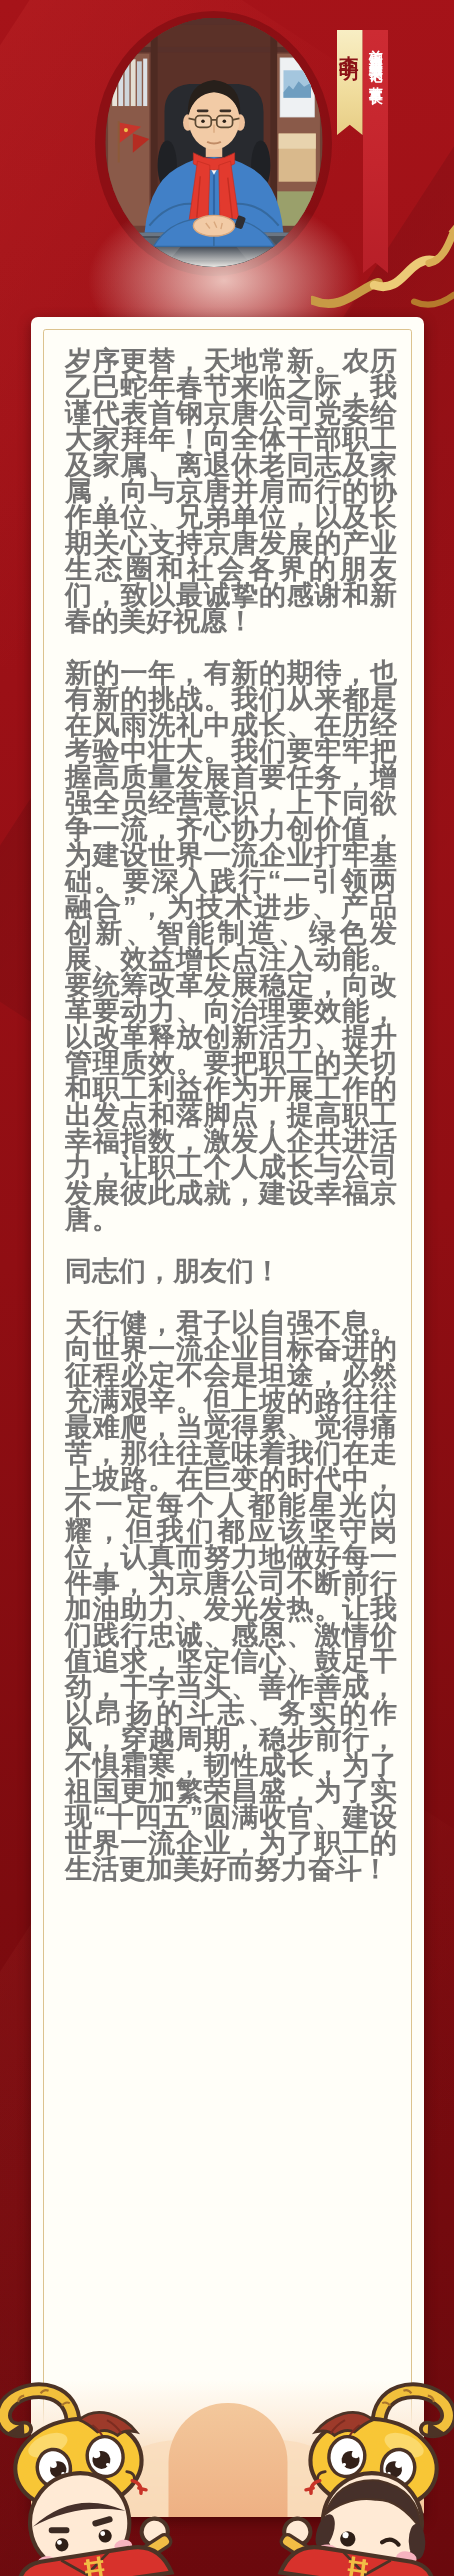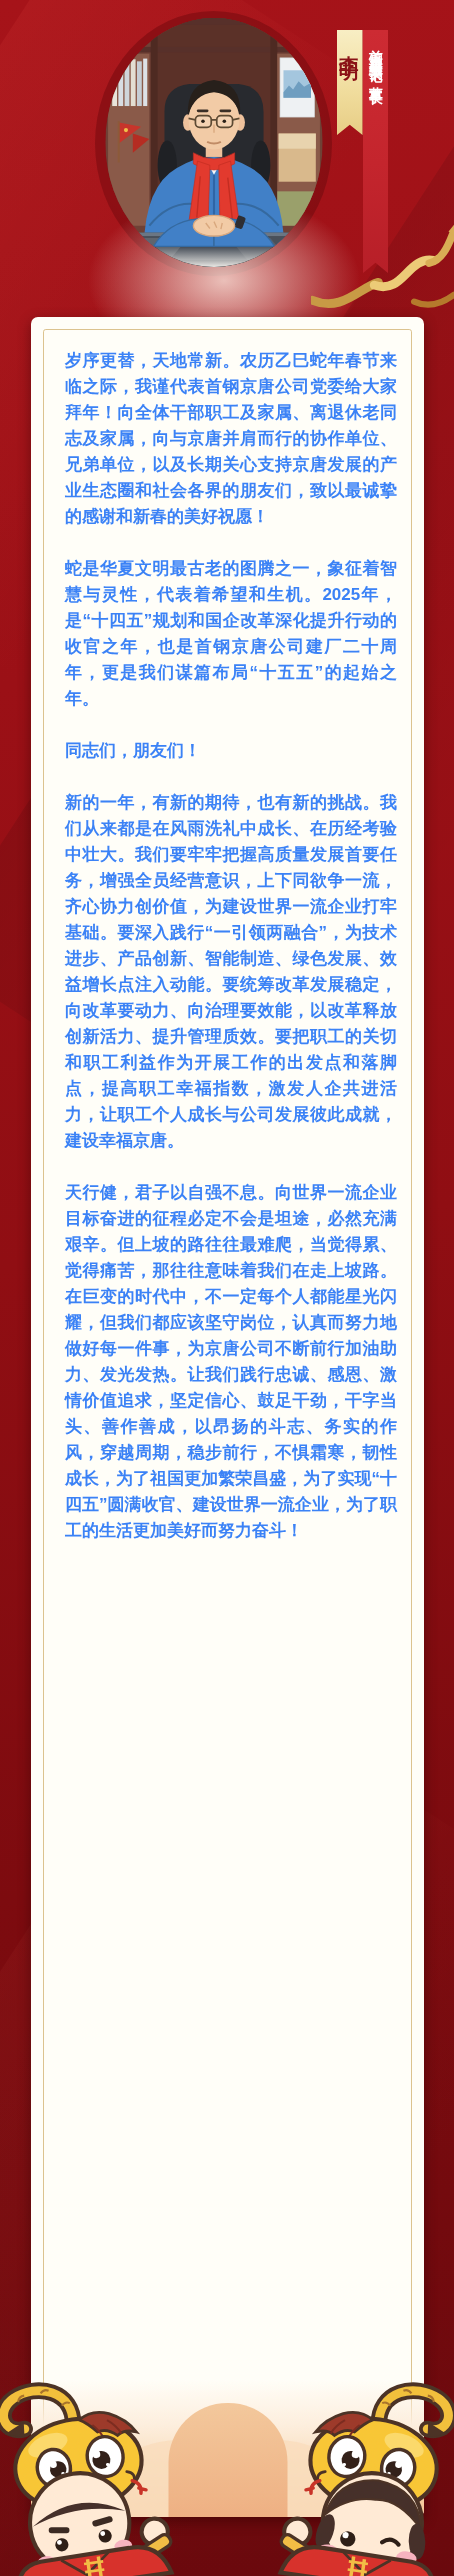--- a/index.html
+++ b/index.html
@@ -34,22 +34,22 @@
             display:flex;justify-content:center;box-shadow:0 2.1px 4.1px rgba(60,0,0,0.35);}
   .title-banner .vtext{padding-top:9px;font-size:13.8px;font-weight:700;color:#ffffff;letter-spacing:2.1px;}
 
   .ribbon-swirl{position:absolute;left:311px;top:204px;width:143px;height:110px;}
 
   
   .card{position:absolute;left:31px;top:317px;width:393px;height:2200px;background:#fffef8;
         border-radius:6.9px;box-shadow:0 4.1px 12.4px rgba(40,0,0,0.45);}
   .card-border{position:absolute;left:12.4px;top:12.4px;right:12.4px;bottom:12.4px;
                border:1.4px solid #dcc38f;border-radius:2.8px;pointer-events:none;}
-  .letter{position:relative;z-index:1;padding:31px 27px 0 34px;color:#3b82f6;
-          font-size:17px;line-height:26px;font-weight:700;text-align:justify;letter-spacing:0;}
+  .letter{position:relative;z-index:1;padding:31px 27px 0 34px;color:#737373;
+          font-size:27px;line-height:26px;font-weight:700;text-align:justify;letter-spacing:0;}
   .letter p{margin:0 0 26px 0;}
   .sunrise{position:absolute;left:0;right:0;bottom:0;height:138px;z-index:2;overflow:hidden;
            border-radius:0 0 6.9px 6.9px;
            background:linear-gradient(180deg,rgba(255,254,248,0) 0%,#fdeedd 34%,#f8d9b5 68%,#f4c392 100%);}
   .sunrise .arch{position:absolute;left:50%;bottom:-26px;transform:translateX(-50%);
            width:303px;height:103px;border-radius:152px 152px 0 0;background:#f9ddbd;opacity:.85;}
   .sunrise .sun{position:absolute;left:50%;bottom:0;transform:translateX(-50%);
            width:119px;height:114px;border-radius:59px 59px 0 0;
            background:linear-gradient(180deg,#f3c89c,#eeb083);}
 
@@ -172,23 +172,22 @@
     <path d="M92,118 C135,132 140,76 178,82" stroke="#eccb77" stroke-width="13" fill="none" stroke-linecap="round"></path>
     <path d="M172,86 C190,82 199,62 206,44" stroke="#d9ad55" stroke-width="11" fill="none" stroke-linecap="round"></path>
     <path d="M150,142 C172,152 192,144 208,132" stroke="#b9862f" stroke-width="9" fill="none" stroke-linecap="round" opacity="0.9"></path>
     <polygon points="200,40 208,30 210,48" fill="#d9ad55"></polygon>
   </svg>
 
   <div class="card">
     <div class="card-border"></div>
     <div class="letter">
         <p>岁序更替，天地常新。农历乙巳蛇年春节来临之际，我谨代表首钢京唐公司党委给大家拜年！向全体干部职工及家属、离退休老同志及家属，向与京唐并肩而行的协作单位、兄弟单位，以及长期关心支持京唐发展的产业生态圈和社会各界的朋友们，致以最诚挚的感谢和新春的美好祝愿！</p>
-        <p>蛇是华夏文明最古老的图腾之一，象征着智慧与灵性，代表着希望和生机。2025年，是“十四五”规划和国企改革深化提升行动的收官之年，也是首钢京唐公司建厂二十周年，更是我们谋篇布局“十五五”的起始之年。</p>
+        <p>新的一年，有新的期待，也有新的挑战。我们从来都是在风雨洗礼中成长、在历经考验中壮大。我们要牢牢把握高质量发展首要任务，增强全员经营意识，上下同欲争一流，齐心协力创价值，为建设世界一流企业打牢基础。要深入践行“一引领两融合”，为技术进步、产品创新、智能制造、绿色发展、效益增长点注入动能。要统筹改革发展稳定，向改革要动力、向治理要效能，以改革释放创新活力、提升管理质效。要把职工的关切和职工利益作为开展工作的出发点和落脚点，提高职工幸福指数，激发人企共进活力，让职工个人成长与公司发展彼此成就，建设幸福京唐。</p>
         <p>同志们，朋友们！</p>
-        <p>新的一年，有新的期待，也有新的挑战。我们从来都是在风雨洗礼中成长、在历经考验中壮大。我们要牢牢把握高质量发展首要任务，增强全员经营意识，上下同欲争一流，齐心协力创价值，为建设世界一流企业打牢基础。要深入践行“一引领两融合”，为技术进步、产品创新、智能制造、绿色发展、效益增长点注入动能。要统筹改革发展稳定，向改革要动力、向治理要效能，以改革释放创新活力、提升管理质效。要把职工的关切和职工利益作为开展工作的出发点和落脚点，提高职工幸福指数，激发人企共进活力，让职工个人成长与公司发展彼此成就，建设幸福京唐。</p>
         <p>天行健，君子以自强不息。向世界一流企业目标奋进的征程必定不会是坦途，必然充满艰辛。但上坡的路往往最难爬，当觉得累、觉得痛苦，那往往意味着我们在走上坡路。在巨变的时代中，不一定每个人都能星光闪耀，但我们都应该坚守岗位，认真而努力地做好每一件事，为京唐公司不断前行加油助力、发光发热。让我们践行忠诚、感恩、激情价值追求，坚定信心、鼓足干劲，干字当头、善作善成，以昂扬的斗志、务实的作风，穿越周期，稳步前行，不惧霜寒，韧性成长，为了祖国更加繁荣昌盛，为了实现“十四五”圆满收官、建设世界一流企业，为了职工的生活更加美好而努力奋斗！</p>
       </div>
     <div class="sunrise">
       <div class="arch"></div>
       <div class="sun"></div>
     </div>
   </div>
 
   <svg class="mascot left" viewBox="0 0 280 300">
     <g transform="rotate(-8 140 160)">

